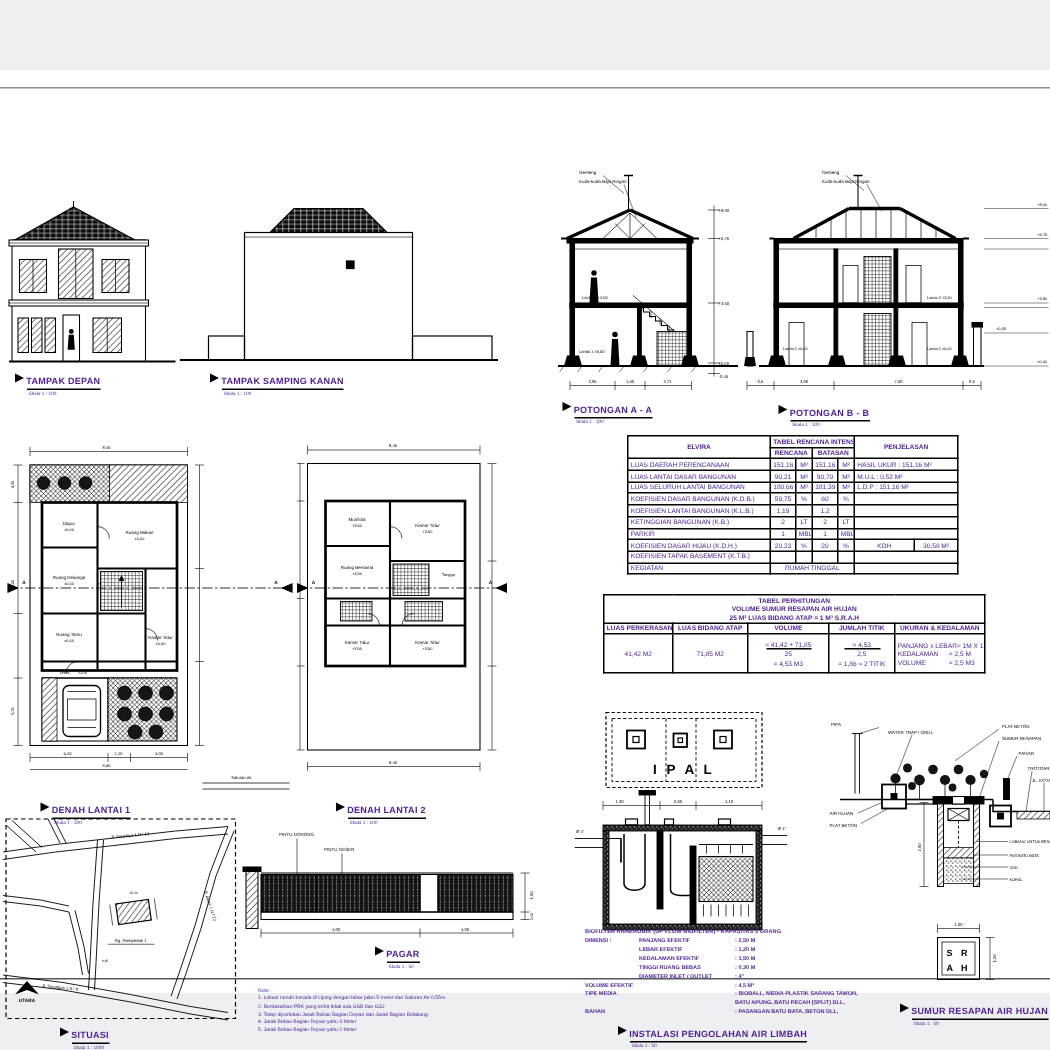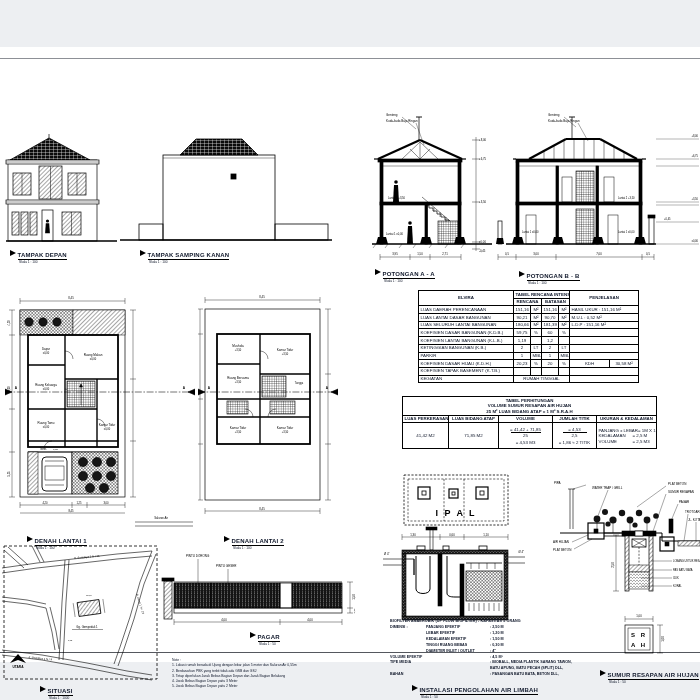--- a/index.html
+++ b/index.html
@@ -1,17 +1,17 @@
 <!DOCTYPE html>
 <html><head>
 <meta charset="utf-8">
 <style>
   html,body{margin:0;padding:0;background:#edeff2;}
   .screen{position:relative;width:700px;height:700px;background:#edeff2;overflow:hidden;
-          font-family:"Liberation Sans",sans-serif;color:#0f172a;}
+          font-family:"Liberation Sans",sans-serif;color:#4c1d95;}
   .page{position:absolute;left:0;top:47px;width:700px;height:615px;background:#ffffff;}
   .rule{position:absolute;left:0;width:700px;border-top:1.4px solid #8d9096;}
   .rule.top{top:11px;}
   .rule.bot{top:605px;border-top:1px solid #55585e;}
   .view{position:absolute;margin:0;padding:0;}
   svg{display:block;}
   
   .vt{position:absolute;white-space:nowrap;line-height:1.1;}
   .vt .tri{display:inline-block;width:0;height:0;border-left:6px solid #000;
            border-top:3px solid transparent;border-bottom:3px solid transparent;

